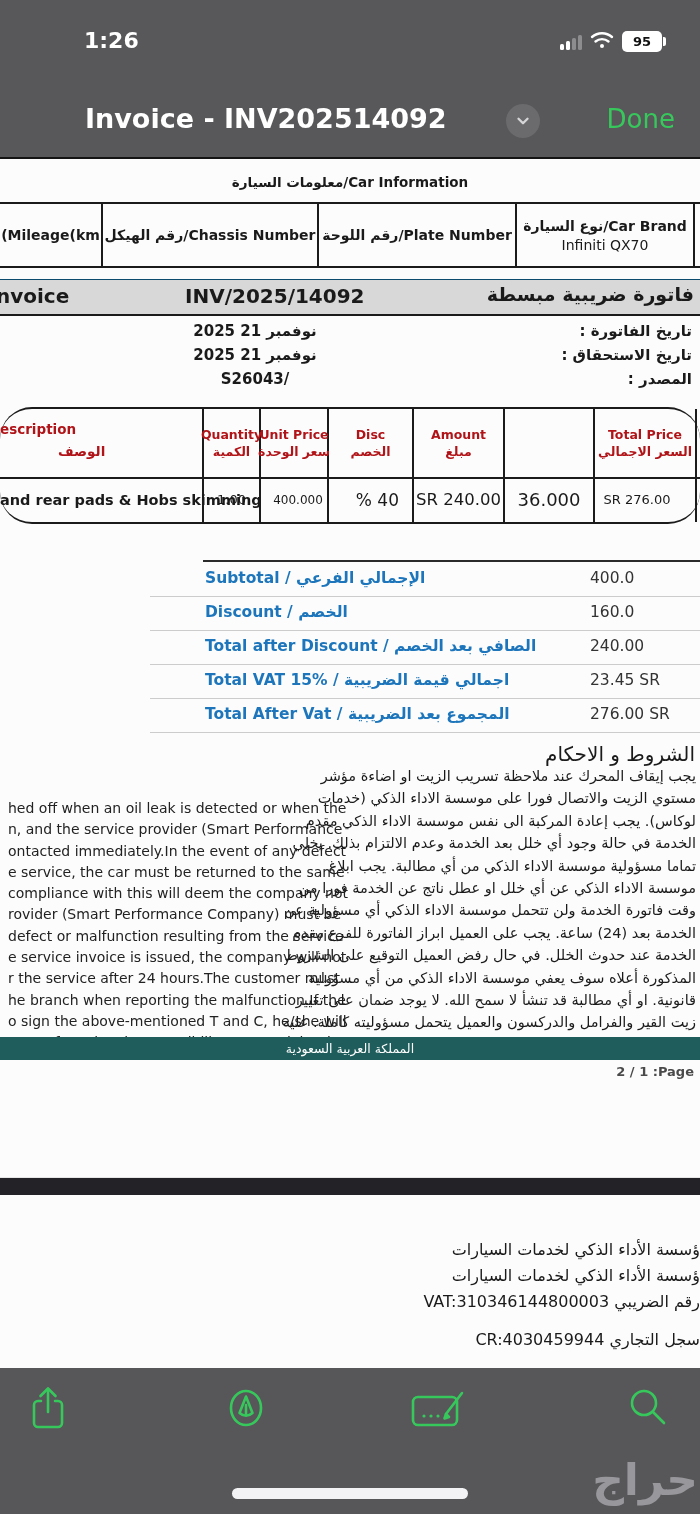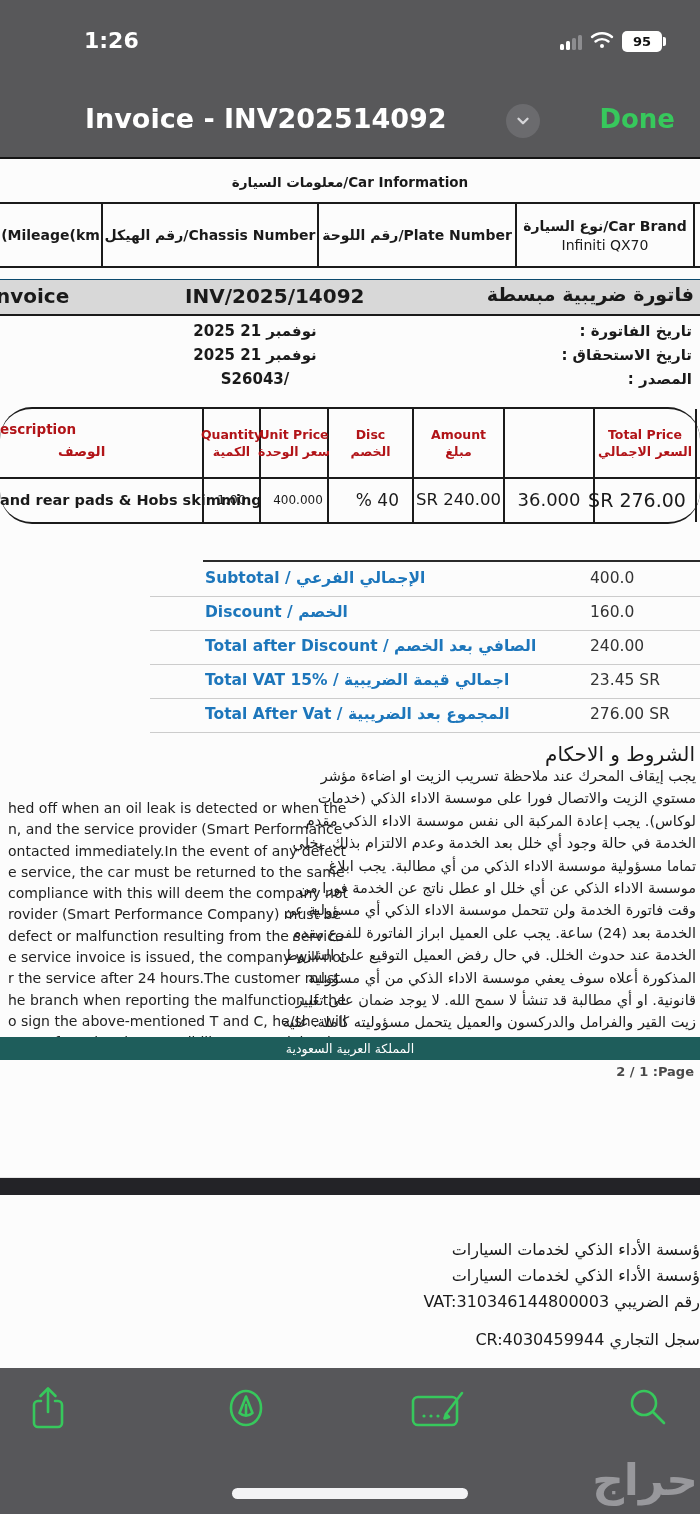--- a/index.html
+++ b/index.html
@@ -13,21 +13,21 @@
   .sigbars{display:flex;align-items:flex-end;gap:2px;height:16px;}
   .sigbars i{display:block;width:4px;border-radius:1.5px;background:#fff;}
   .sigbars i.dim{background:#8d8d90;}
   .battery{position:relative;width:40px;height:21px;background:#fff;border-radius:5px;
     display:flex;align-items:center;justify-content:center;font-size:13px;font-weight:bold;color:#111;}
   .battery:after{content:"";position:absolute;right:-4px;top:6px;width:3px;height:9px;background:#fff;
     border-radius:0 2px 2px 0;}
   .navtitle{position:absolute;left:85px;top:103px;font-size:27px;font-weight:bold;color:#fff;white-space:nowrap;}
   .chev{position:absolute;left:506px;top:104px;width:34px;height:34px;border-radius:50%;background:#6b6b6e;
     display:flex;align-items:center;justify-content:center;}
-  .done{position:absolute;right:25px;top:104px;font-size:26px;font-weight:bold;color:#37c85c;}
+  .done{position:absolute;right:25px;top:104px;font-size:26px;font-weight:normal;color:#37c85c;}
   
   .doc{position:absolute;top:157px;left:0;width:700px;height:1020px;background:#fcfcfc;border-top:2px solid #141414;}
   .ci-header{position:absolute;top:2px;left:0;width:700px;height:41px;border-bottom:2px solid #1b1b1b;
     display:flex;align-items:center;justify-content:center;font-size:13.5px;font-weight:600;}
   .ci-cols{position:absolute;top:45px;left:0;width:700px;height:62px;border-bottom:2px solid #1b1b1b;}
   .ci-col{position:absolute;top:0;height:62px;display:flex;flex-direction:column;align-items:center;
     justify-content:center;font-size:14px;font-weight:600;white-space:nowrap;}
   .vline{position:absolute;top:0;width:2px;height:62px;background:#1b1b1b;}
   .brandval{font-weight:400;font-size:14px;margin-top:3px;}
   .banner{position:absolute;top:120px;left:0;width:700px;height:34px;background:#d8d8d8;
@@ -191,21 +191,21 @@
         <span>Total Price</span>
         <span>السعر الاجمالي</span>
       </div>
 
       <div class="icell" style="left:0;width:200px;justify-content:flex-start;font-size:14.5px;font-weight:600">and rear pads &amp; Hobs skimming</div>
       <div class="icell" style="left:204px;width:55px;font-size:13px">1.00</div>
       <div class="icell" style="left:261px;width:74px;font-size:12px">400.000</div>
       <div class="icell" style="left:329px;width:70px;justify-content:flex-end;font-size:17px">% 40</div>
       <div class="icell" style="left:414px;width:89px;font-size:16.5px">SR 240.00</div>
       <div class="icell" style="left:505px;width:88px;font-size:18px">36.000</div>
-      <div class="icell" style="left:595px;width:84px;font-size:19px">SR 276.00</div>
+      <div class="icell" style="left:595px;width:84px;font-size:13px">SR 276.00</div>
     </div>
 
     <div class="totals">
       <div class="topline"></div>
       <div class="trow" style="top:2px">
         <span class="tl">Subtotal / الإجمالي الفرعي</span>
         <span class="tv">400.0</span>
       </div>
       <div class="trow" style="top:36px">
         <span class="tl">Discount / الخصم</span>

